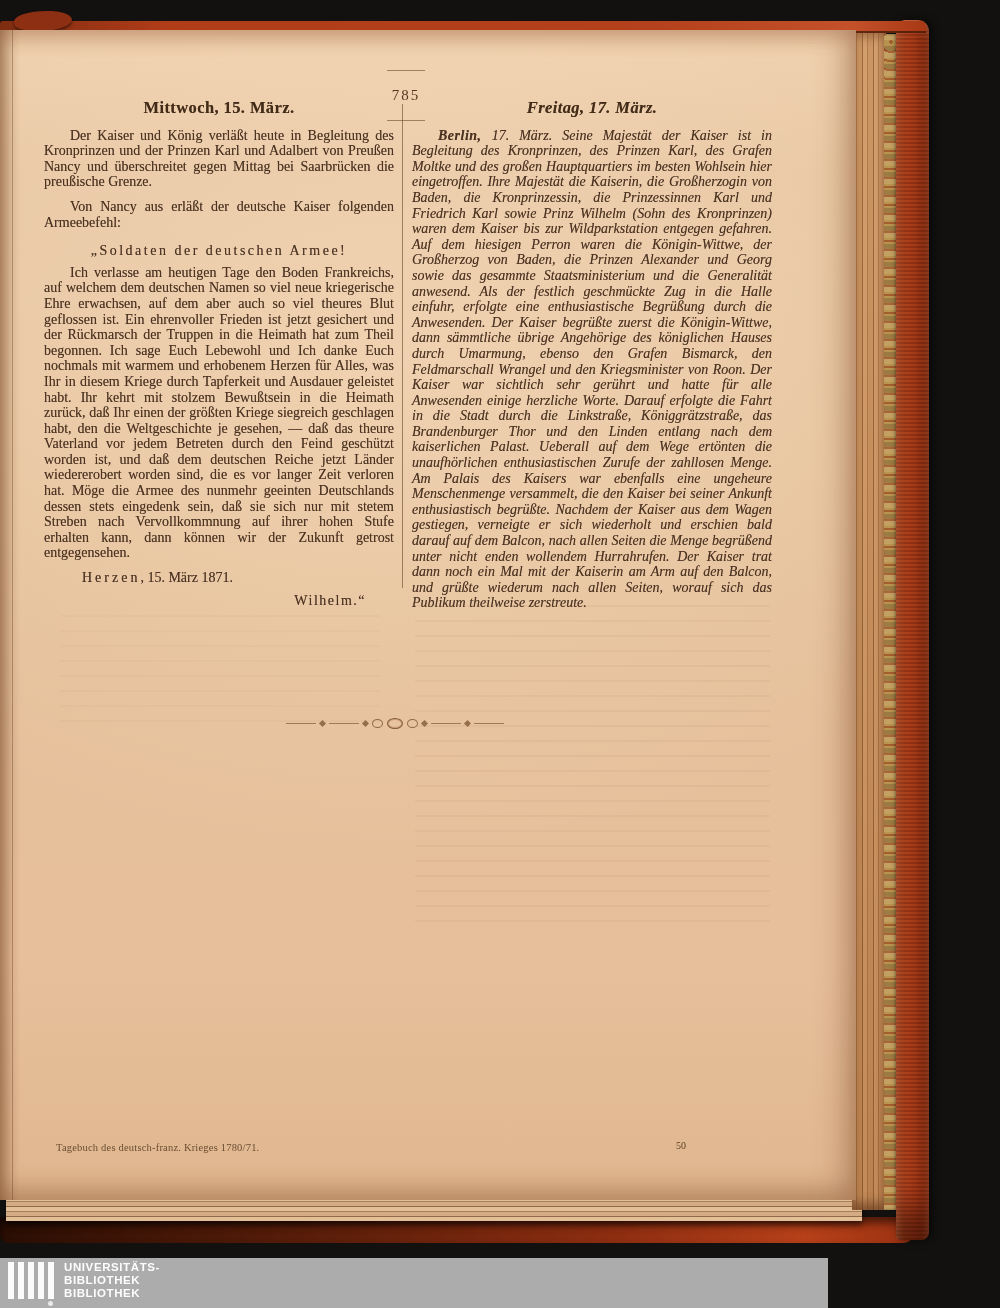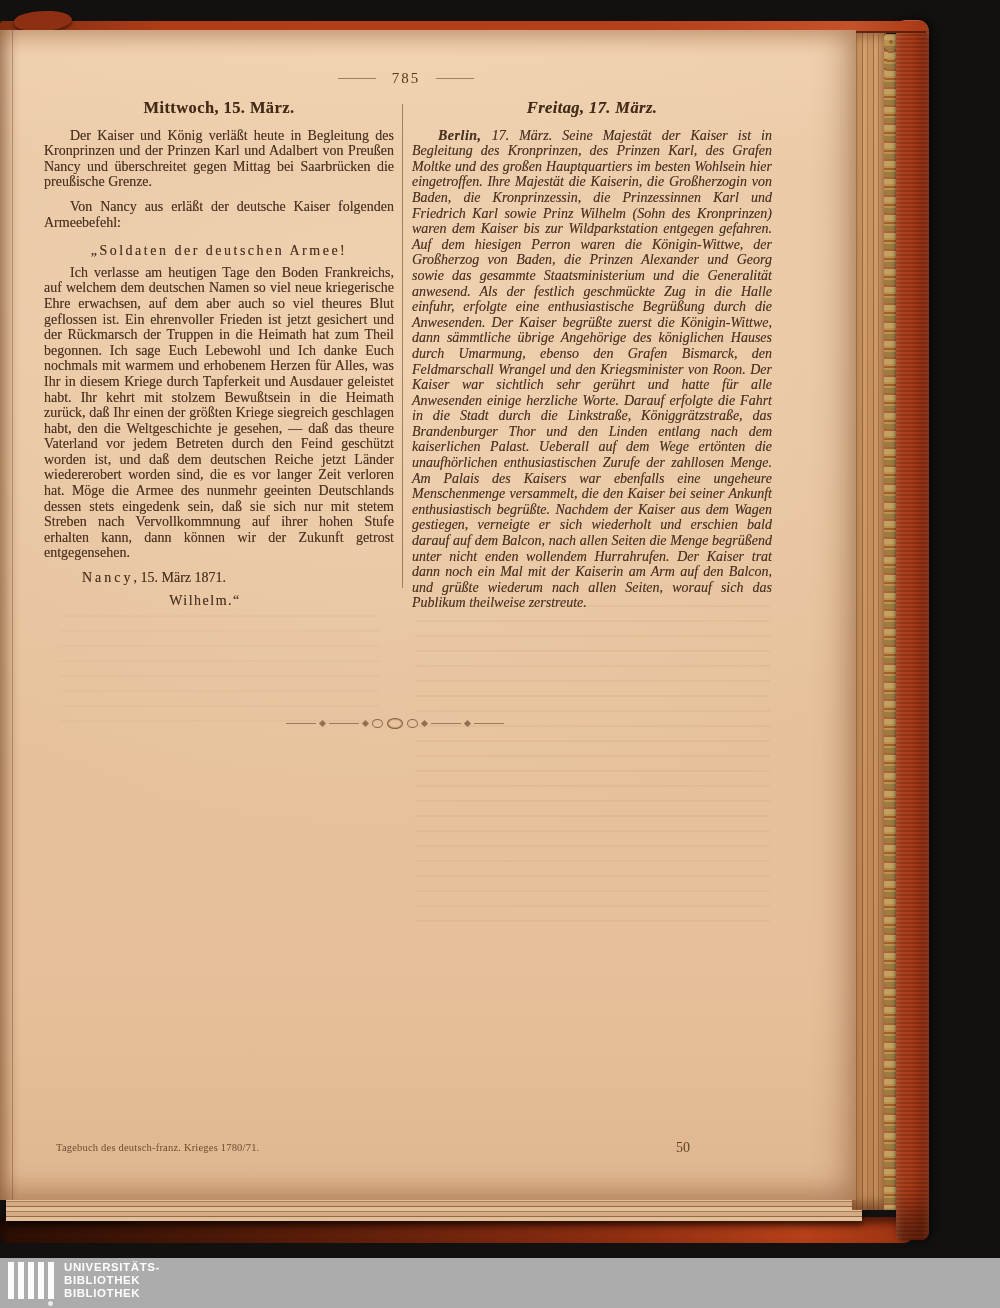--- a/index.html
+++ b/index.html
@@ -45,53 +45,53 @@
     color:#4a331f;}
   .page::before{content:"";position:absolute;left:0;top:0;width:20px;height:100%;
     background:linear-gradient(90deg,rgba(100,55,25,.35),rgba(100,55,25,.08) 60%,transparent);}
   .page::after{content:"";position:absolute;left:12px;top:0;width:1px;height:100%;background:rgba(90,50,25,.35);}
 
   
   .bleed{position:absolute;opacity:.5;filter:blur(.6px);pointer-events:none;
     background:repeating-linear-gradient(180deg,rgba(150,105,70,.14) 0 2px,transparent 2px 15px);}
 
   
-  .pageno-row{position:absolute;left:0;top:40px;width:812px;display:flex;justify-content:center;align-items:center;gap:16px;}
+  .pageno-row{position:absolute;left:0;top:40px;width:812px;display:flex;justify-content:center;align-items:center;gap:16px;flex-direction:column;}
   .pageno-dash{width:38px;height:1px;background:rgba(95,60,35,.55);}
   .pageno{font-size:15px;letter-spacing:2px;color:#54391f;}
 
   .col{position:absolute;top:70px;text-align:justify;font-size:14px;line-height:15.6px;
        color:#4b3322;text-shadow:0 0 .4px rgba(75,51,34,.55);}
   .col-left{left:44px;width:350px;}
   .col-right{left:412px;width:360px;font-style:italic;}
   .col-divider{position:absolute;left:402px;top:74px;width:1px;height:484px;background:rgba(90,58,32,.55);}
 
   .col h2{margin:0 0 12px 0;font-size:16.5px;font-weight:bold;text-align:center;letter-spacing:.4px;color:#422c18;}
   .col p{margin:0;}
   .col p.ind{text-indent:26px;}
   .col p.gap{margin-top:9px;}
   .proc-title{margin:13px 0 6px 0 !important;text-align:center;letter-spacing:2.5px;text-indent:0 !important;}
   .dateline{margin-top:9px !important;text-indent:0 !important;padding-left:38px;text-align:left !important;}
   .dateline .sp{letter-spacing:3px;}
-  .signature{margin-top:7px !important;text-align:center;padding-right:28px;letter-spacing:1.5px;}
+  .signature{margin-top:7px !important;text-align:right;padding-right:28px;letter-spacing:1.5px;}
   .lead{font-weight:bold;letter-spacing:.5px;}
 
   
   .ornament{position:absolute;left:286px;top:688px;width:218px;display:flex;align-items:center;gap:4px;color:rgba(95,60,32,.8);}
   .orn-line{flex:1;height:1px;background:rgba(95,60,32,.55);}
   .orn-d{width:5px;height:5px;background:rgba(105,65,35,.65);transform:rotate(45deg);}
   .orn-o{width:9px;height:7px;border:1px solid rgba(105,65,35,.7);border-radius:50%;}
   .orn-c{width:14px;height:9px;border:1px solid rgba(105,65,35,.8);border-radius:50%;
          box-shadow:inset 0 0 0 1px rgba(150,100,60,.4);}
 
   .footer-note{position:absolute;left:56px;top:1112px;font-size:10.5px;color:#6b4e34;letter-spacing:.2px;}
-  .footer-sig{position:absolute;left:676px;top:1110px;font-size:14px;color:#5e4228;}
+  .footer-sig{position:absolute;left:676px;top:1110px;font-size:10px;color:#5e4228;}
 
   
-  .wm-band{position:absolute;left:0;top:1258px;width:1000px;height:50px;background:#acacac;
+  .wm-band{position:absolute;left:0;top:1258px;width:828px;height:50px;background:#acacac;
            display:flex;align-items:flex-start;}
   .wm-logo{position:relative;margin:4px 0 0 8px;width:46px;height:44px;}
   .wm-bar{position:absolute;top:0;width:6px;height:37px;background:#fbfbfb;}
   .wm-dot{position:absolute;left:40px;top:39px;width:5px;height:5px;border-radius:50%;background:#e9e9e9;}
   .wm-text{margin:3px 0 0 10px;font-family:"Liberation Sans","DejaVu Sans",sans-serif;
            font-weight:bold;font-size:11.5px;line-height:13px;letter-spacing:.6px;color:#fdfdfd;}
 </style>
 </head>
 <body>
 
@@ -114,21 +114,21 @@
     </div>
 
     <div class="col-divider"></div>
 
     <div class="col col-left">
       <h2>Mittwoch, 15. März.</h2>
       <p class="ind">Der Kaiser und König verläßt heute in Begleitung des Kronprinzen und der Prinzen Karl und Adalbert von Preußen Nancy und überschreitet gegen Mittag bei Saarbrücken die preußische Grenze.</p>
       <p class="ind gap">Von Nancy aus erläßt der deutsche Kaiser folgenden Armeebefehl:</p>
       <p class="proc-title">„Soldaten der deutschen Armee!</p>
       <p class="ind">Ich verlasse am heutigen Tage den Boden Frankreichs, auf welchem dem deutschen Namen so viel neue kriegerische Ehre erwachsen, auf dem aber auch so viel theures Blut geflossen ist. Ein ehrenvoller Frieden ist jetzt gesichert und der Rückmarsch der Truppen in die Heimath hat zum Theil begonnen. Ich sage Euch Lebewohl und Ich danke Euch nochmals mit warmem und erhobenem Herzen für Alles, was Ihr in diesem Kriege durch Tapferkeit und Ausdauer geleistet habt. Ihr kehrt mit stolzem Bewußtsein in die Heimath zurück, daß Ihr einen der größten Kriege siegreich geschlagen habt, den die Weltgeschichte je gesehen, — daß das theure Vaterland vor jedem Betreten durch den Feind geschützt worden ist, und daß dem deutschen Reiche jetzt Länder wiedererobert worden sind, die es vor langer Zeit verloren hat. Möge die Armee des nunmehr geeinten Deutschlands dessen stets eingedenk sein, daß sie sich nur mit stetem Streben nach Vervollkommnung auf ihrer hohen Stufe erhalten kann, dann können wir der Zukunft getrost entgegensehen.</p>
-      <p class="dateline"><span class="sp">Nancy</span><span>, 15. März 1871.</span></p>
+      <p class="dateline"><span class="sp">Herzen</span><span>, 15. März 1871.</span></p>
       <p class="signature">Wilhelm.“</p>
     </div>
 
     <div class="col col-right">
       <h2>Freitag, 17. März.</h2>
       <p class="ind"><span class="lead">Berlin,</span><span> 17. März. Seine Majestät der Kaiser ist in Begleitung des Kronprinzen, des Prinzen Karl, des Grafen Moltke und des großen Hauptquartiers im besten Wohlsein hier eingetroffen. Ihre Majestät die Kaiserin, die Großherzogin von Baden, die Kronprinzessin, die Prinzessinnen Karl und Friedrich Karl sowie Prinz Wilhelm (Sohn des Kronprinzen) waren dem Kaiser bis zur Wildparkstation entgegen gefahren. Auf dem hiesigen Perron waren die Königin-Wittwe, der Großherzog von Baden, die Prinzen Alexander und Georg sowie das gesammte Staatsministerium und die Generalität anwesend. Als der festlich geschmückte Zug in die Halle einfuhr, erfolgte eine enthusiastische Begrüßung durch die Anwesenden. Der Kaiser begrüßte zuerst die Königin-Wittwe, dann sämmtliche übrige Angehörige des königlichen Hauses durch Umarmung, ebenso den Grafen Bismarck, den Feldmarschall Wrangel und den Kriegsminister von Roon. Der Kaiser war sichtlich sehr gerührt und hatte für alle Anwesenden einige herzliche Worte. Darauf erfolgte die Fahrt in die Stadt durch die Linkstraße, Königgrätzstraße, das Brandenburger Thor und den Linden entlang nach dem kaiserlichen Palast. Ueberall auf dem Wege ertönten die unaufhörlichen enthusiastischen Zurufe der zahllosen Menge. Am Palais des Kaisers war ebenfalls eine ungeheure Menschenmenge versammelt, die den Kaiser bei seiner Ankunft enthusiastisch begrüßte. Nachdem der Kaiser aus dem Wagen gestiegen, verneigte er sich wiederholt und erschien bald darauf auf dem Balcon, nach allen Seiten die Menge begrüßend unter nicht enden wollendem Hurrahrufen. Der Kaiser trat dann noch ein Mal mit der Kaiserin am Arm auf den Balcon, und grüßte wiederum nach allen Seiten, worauf sich das Publikum theilweise zerstreute.</span></p>
     </div>
 
     <div class="ornament">
       <span class="orn-line"></span>

